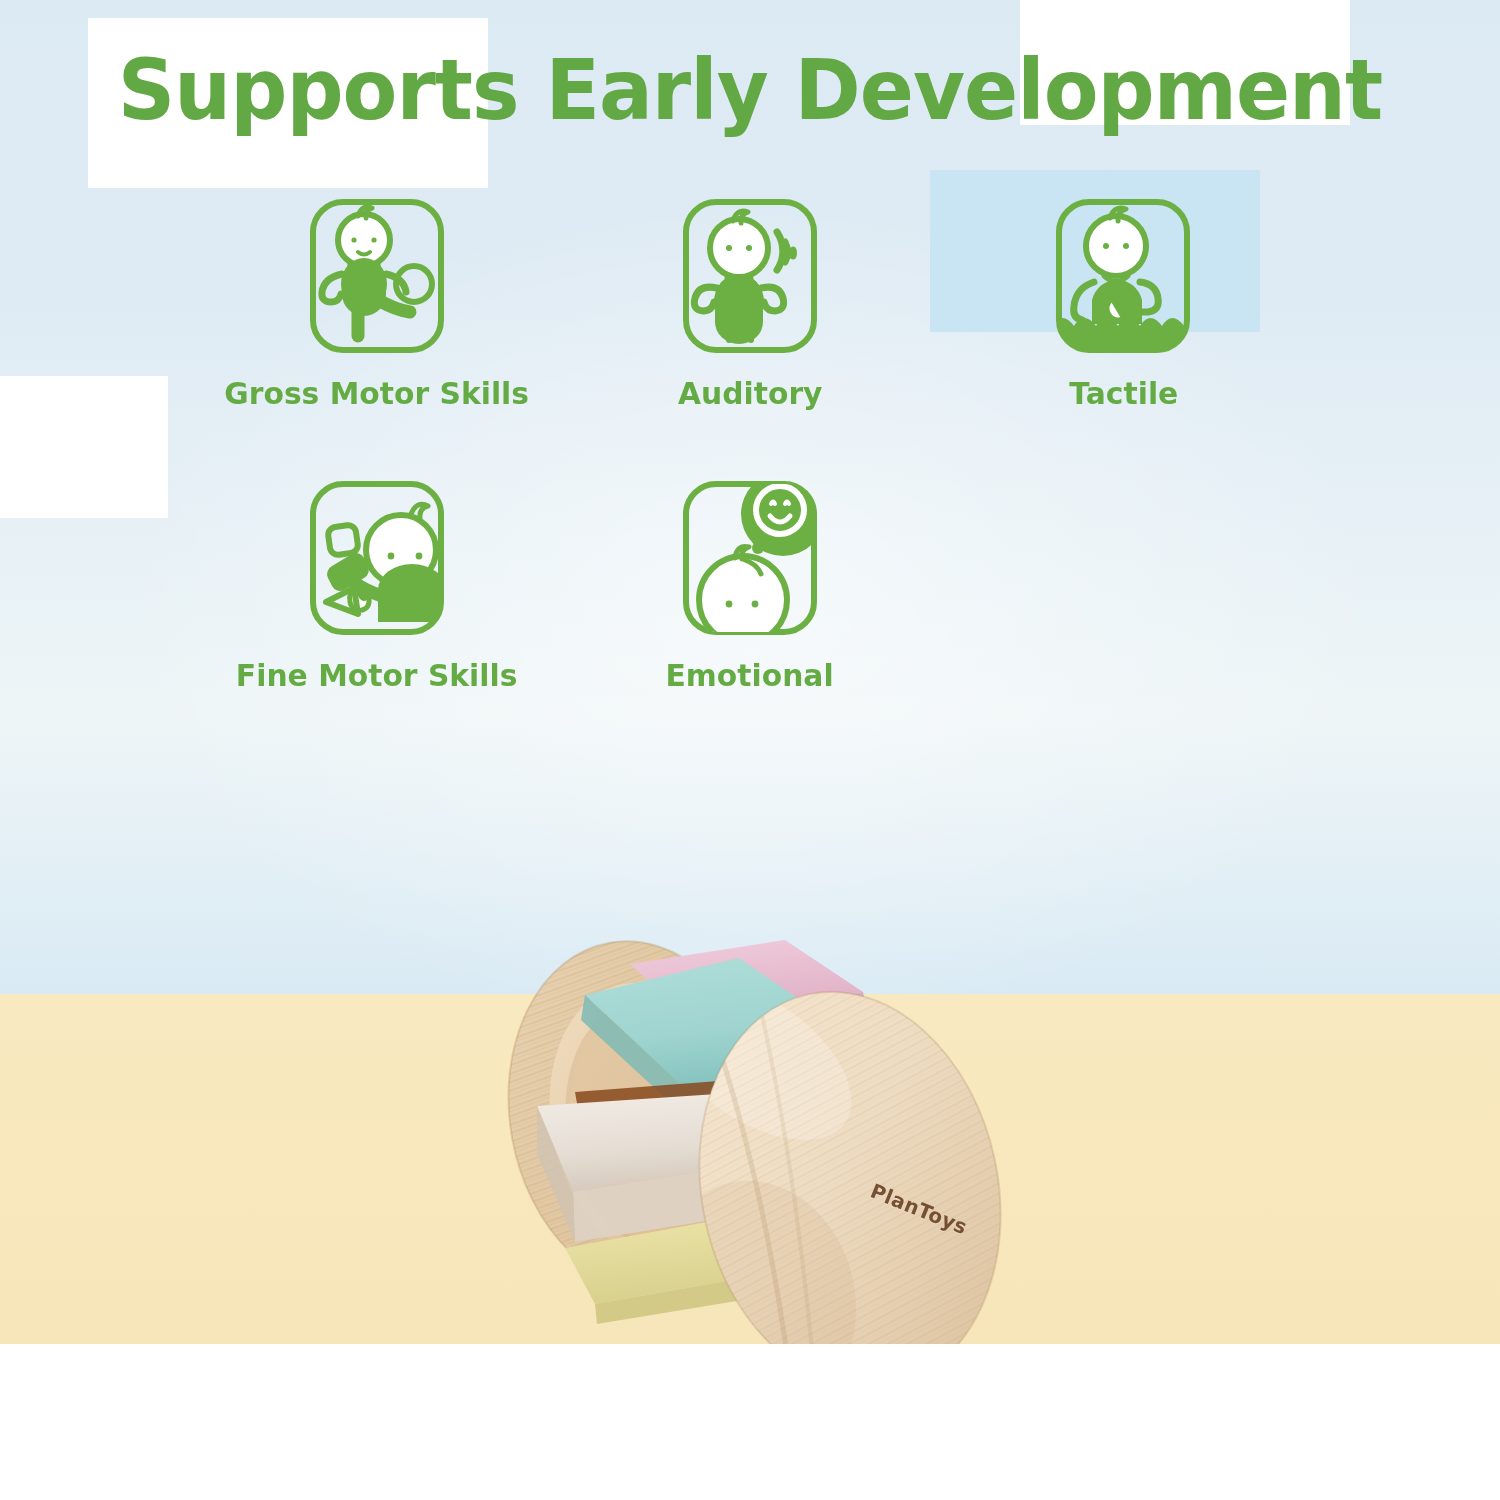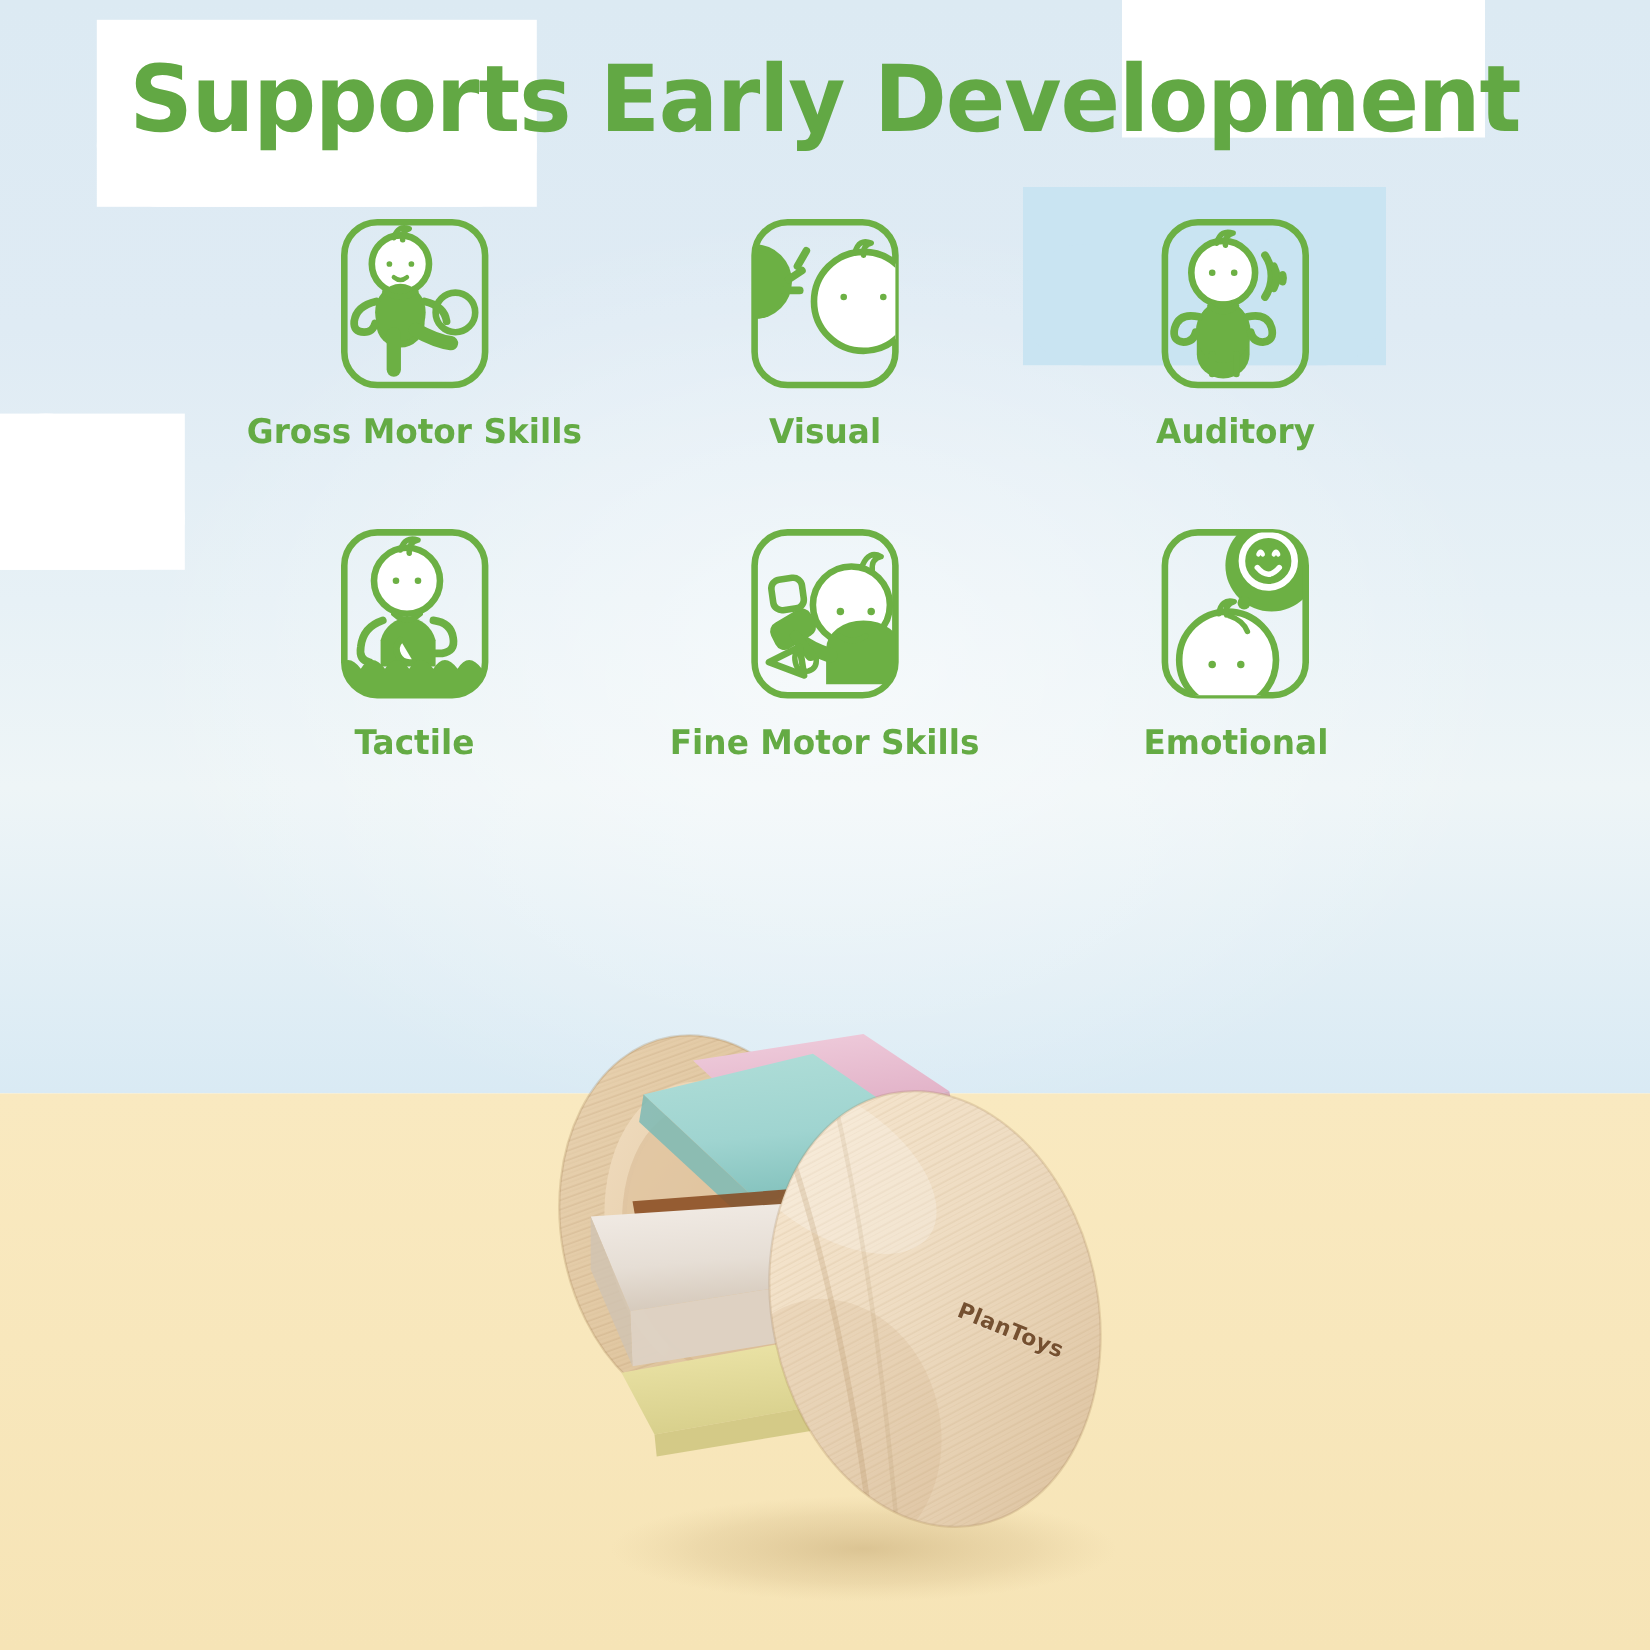--- a/index.html
+++ b/index.html
@@ -9,21 +9,21 @@
     overflow: hidden;
     position: relative;
     background: #ffffff;
   }
 
   
   #scene {
     position: absolute;
     inset: 0;
     width: 1500px;
-    height: 1500px;
+    height: 1344px;
     overflow: hidden;
   }
 
   .sky {
     position: absolute;
     left: 0; top: 0;
     width: 1500px; height: 994px;
     background: linear-gradient(180deg, #dceaf3 0%, #dfebf4 30%, #e7f1f6 55%, #eef5f7 72%, #d9eaf4 100%);
   }
   .sky-tint {
@@ -208,48 +208,20 @@
           <circle cx="88" cy="44" r="2.6" fill="#6cb044" stroke="none"></circle>
 
           <path d="M72 56 q6 5 12 0" stroke-width="4"></path>
 
           <circle cx="128" cy="88" r="18" stroke-width="6" fill="none"></circle>
         </g>
       </svg>
       <div class="benefit-label">Gross Motor Skills</div>
     </div>
 
-    <div class="benefit">
-      <svg class="benefit-icon" viewBox="0 0 182 160">
-        <defs>
-          <clipPath id="vclip">
-              <rect x="27" y="6" width="128" height="148" rx="30" ry="30"></rect>
-            </clipPath>
-        </defs>
-        <g clip-path="url(#vclip)">
-
-          <path d="M27 26 a34 34 0 0 1 0 68 z" fill="#6cb044"></path>
-        </g>
-        <g fill="none" stroke="#6cb044" stroke-width="6" stroke-linecap="round" stroke-linejoin="round">
-          <rect x="27" y="6" width="128" height="148" rx="30" ry="30"></rect>
-
-          <path d="M74 32 l-8 14" stroke-width="7"></path>
-          <path d="M70 50 l-12 8" stroke-width="7"></path>
-          <path d="M68 68 l-14 0" stroke-width="7"></path>
-
-          <g clip-path="url(#vclip)">
-            <circle cx="126" cy="78" r="45" fill="#ffffff" stroke="#6cb044" stroke-width="6"></circle>
-          </g>
-          <path d="M118 34 q4 -14 15 -9 q-8 2 -7 11" stroke-width="5"></path>
-          <circle cx="108" cy="74" r="3" fill="#6cb044" stroke="none"></circle>
-          <circle cx="144" cy="74" r="3" fill="#6cb044" stroke="none"></circle>
-        </g>
-      </svg>
-      <div class="benefit-label">Visual</div>
-    </div>
 
     <div class="benefit">
       <svg class="benefit-icon" viewBox="0 0 182 160">
         <defs>
           <clipPath id="aclip">
               <rect x="27" y="6" width="128" height="148" rx="30" ry="30"></rect>
             </clipPath>
         </defs>
         <g fill="none" stroke="#6cb044" stroke-width="6" stroke-linecap="round" stroke-linejoin="round">
           <rect x="27" y="6" width="128" height="148" rx="30" ry="30"></rect>

